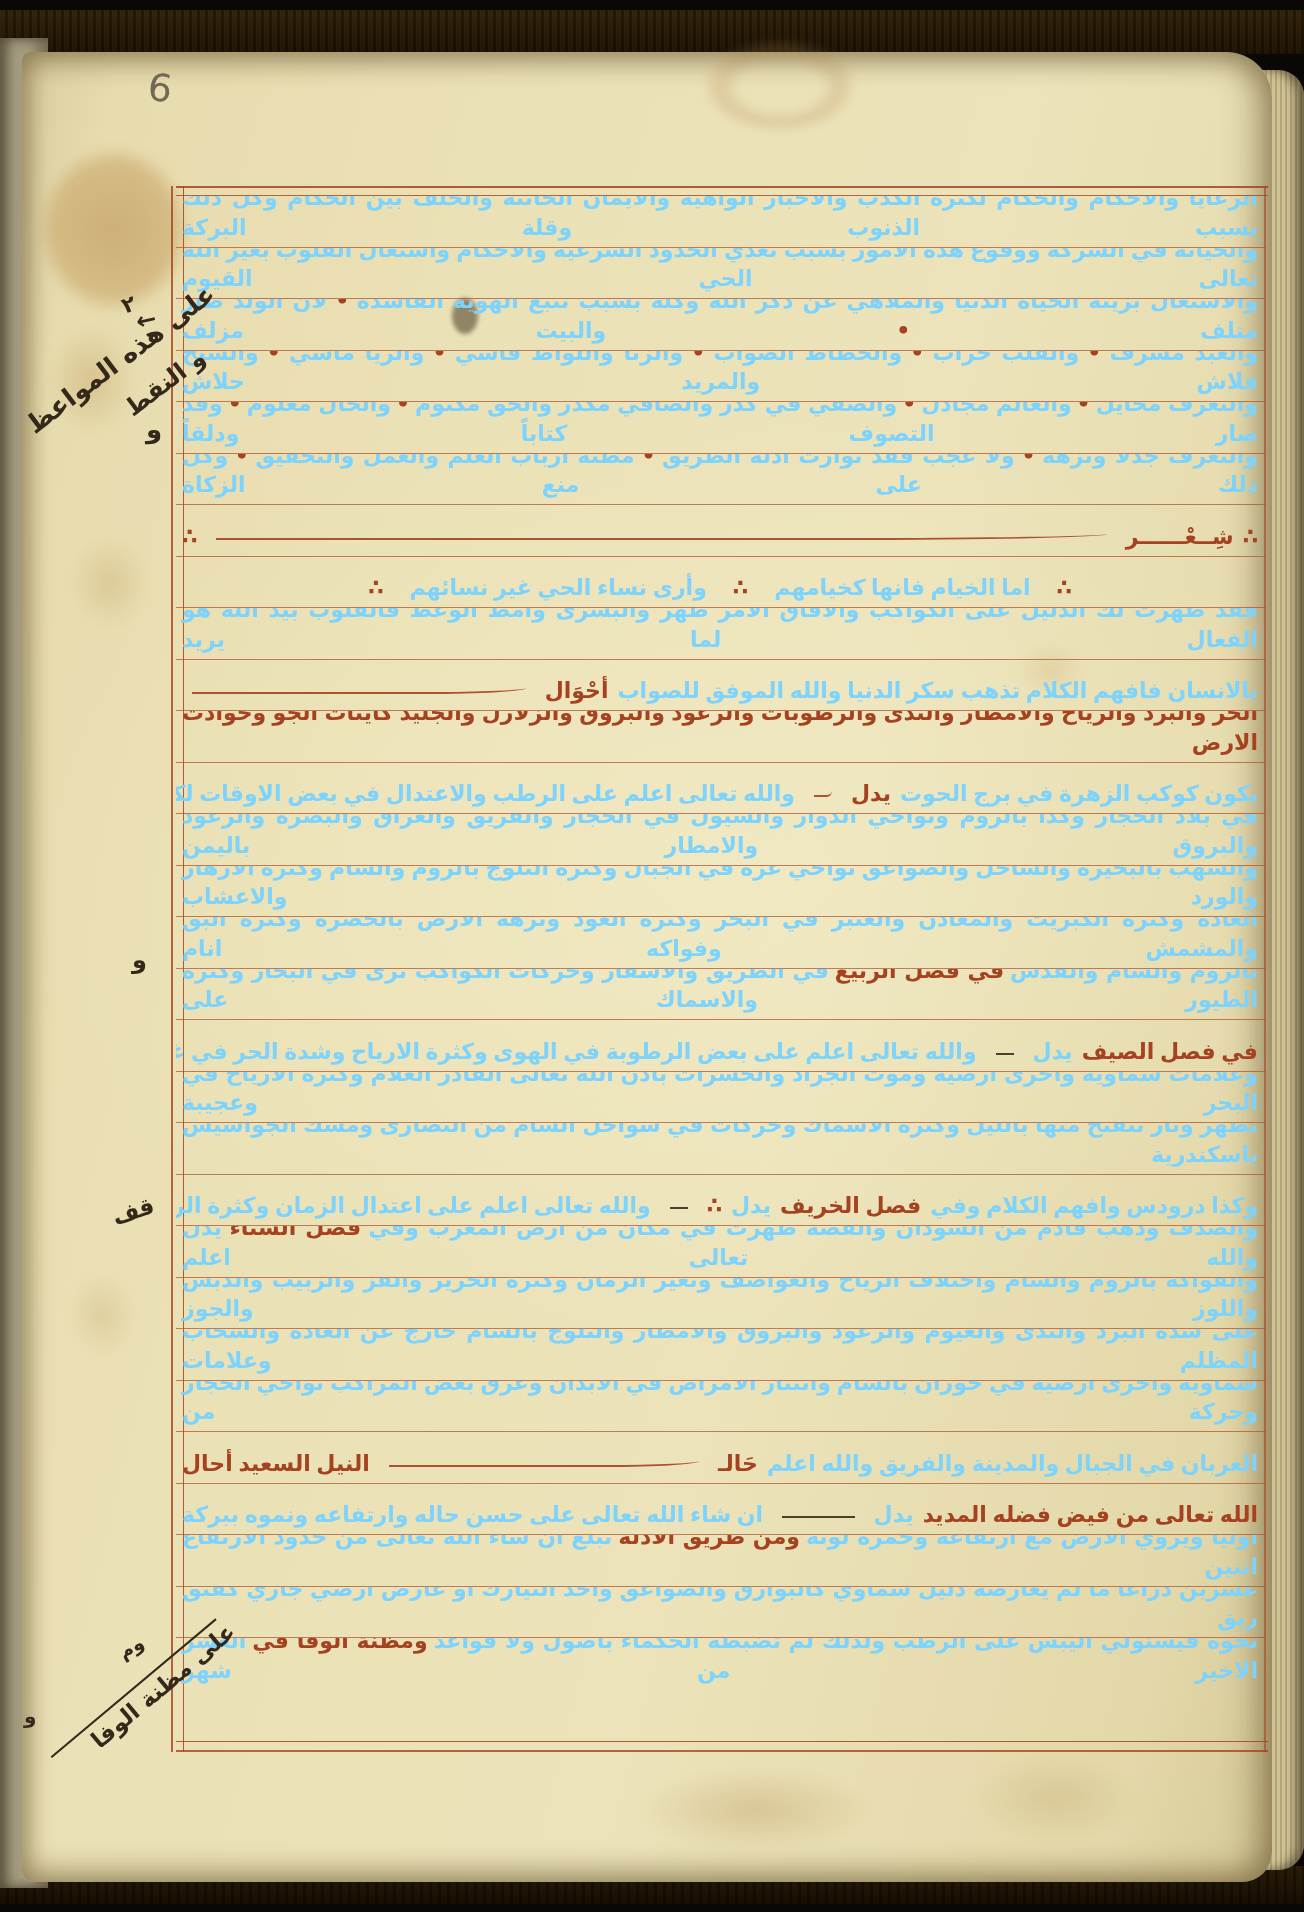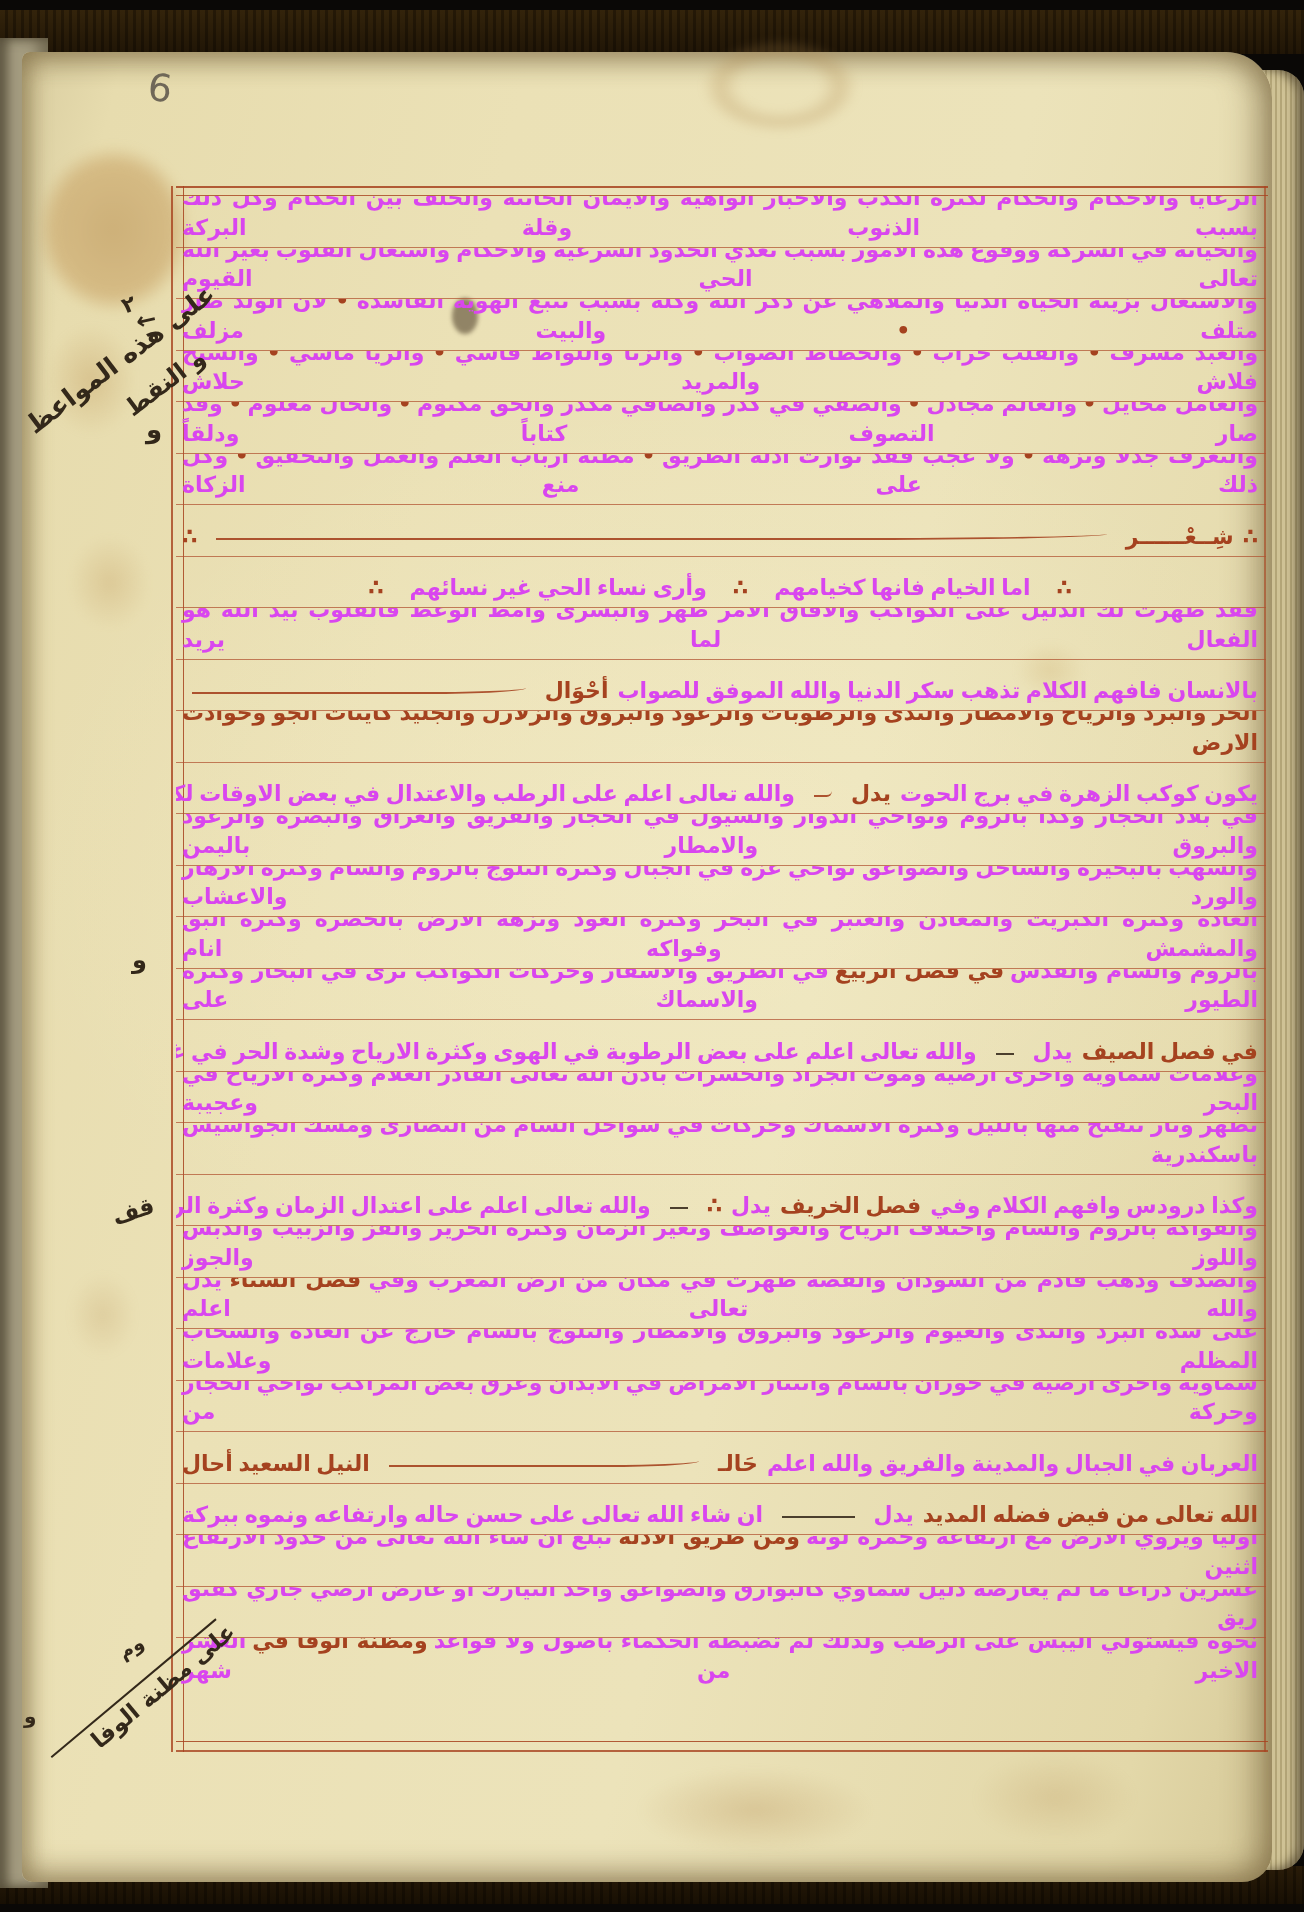--- a/index.html
+++ b/index.html
@@ -58,21 +58,21 @@
   
   #text-block{left:176px;top:196px;width:1090px;height:1545px;}
   .ms-row{height:51.5px;border-bottom:1.6px solid rgba(176,81,47,.72);
     display:flex;direction:rtl;align-items:flex-end;overflow:hidden;
     padding:0 8px 4px 6px;}
   .ms-row:last-child{border-bottom:none;}
   .just{width:100%;direction:rtl;text-align:justify;text-align-last:justify;}
   .seg{font-family:"DejaVu Sans",sans-serif;font-weight:700;font-size:22px;
     line-height:1.35;word-spacing:-2px;white-space:nowrap;}
   .just .seg{white-space:normal;}
-  .seg.k{color:#d946ef;}
+  .seg.k{color:#7dd3fc;}
   .seg.r{color:#a5421f;}
   .rule{flex:1 1 40px;min-width:18px;align-self:flex-end;height:12px;margin:0 10px 12px 10px;}
   .rule.r{border-bottom:2.6px solid rgba(165,66,31,.9);border-radius:0 0 40%/8px;}
   .rule.k{border-bottom:2px solid rgba(47,34,21,.85);}
   .ms-row.center{justify-content:center;gap:26px;}
   .ms-row.flexrow{gap:9px;}
 
   
   .marginal{font-family:"DejaVu Sans",sans-serif;color:#33281a;direction:rtl;}
   #folio-number{left:148px;top:66px;font-family:"DejaVu Sans",sans-serif;
@@ -125,21 +125,21 @@
     <div class="ms-row justify">
       <div class="just"><span class="seg k">والخيانة في الشركة ووقوع هذه الامور بسبب تعدي الحدود الشرعية والاحكام واشتغال القلوب بغير الله تعالى الحي القيوم</span></div>
     </div>
     <div class="ms-row justify">
       <div class="just"><span class="seg k">والاشتغال بزينة الحياة الدنيا والملاهي عن ذكر الله وكله بسبب تتبع الهوية الفاسدة</span> <span class="seg r">•</span> <span class="seg k">لان الولد طار متلف</span> <span class="seg r">•</span> <span class="seg k">والبيت مزلف</span></div>
     </div>
     <div class="ms-row justify">
       <div class="just"><span class="seg k">والعبد مسرف</span> <span class="seg r">•</span> <span class="seg k">والقلب خراب</span> <span class="seg r">•</span> <span class="seg k">والخطاط الصواب</span> <span class="seg r">•</span> <span class="seg k">والزنا واللواط فاشي</span> <span class="seg r">•</span> <span class="seg k">والريا ماشي</span> <span class="seg r">•</span> <span class="seg k">والشيخ فلاش والمريد حلاش</span></div>
     </div>
     <div class="ms-row justify">
-      <div class="just"><span class="seg k">والعامل مخايل</span> <span class="seg r">•</span> <span class="seg k">والعالم مجادل</span> <span class="seg r">•</span> <span class="seg k">والصفي في كدر والصافي مكدر والحق مكتوم</span> <span class="seg r">•</span> <span class="seg k">والحال معلوم</span> <span class="seg r">•</span> <span class="seg k">وقد صار التصوف كتاباً ودلقاً</span></div>
+      <div class="just"><span class="seg k">والتعرف مخايل</span> <span class="seg r">•</span> <span class="seg k">والعالم مجادل</span> <span class="seg r">•</span> <span class="seg k">والصفي في كدر والصافي مكدر والحق مكتوم</span> <span class="seg r">•</span> <span class="seg k">والحال معلوم</span> <span class="seg r">•</span> <span class="seg k">وقد صار التصوف كتاباً ودلقاً</span></div>
     </div>
     <div class="ms-row justify">
       <div class="just"><span class="seg k">والتعرف جدلاً ونزهةً</span> <span class="seg r">•</span> <span class="seg k">ولا عجب فقد توارت ادلة الطريق</span> <span class="seg r">•</span> <span class="seg k">مظنة ارباب العلم والعمل والتحقيق</span> <span class="seg r">•</span> <span class="seg k">وكل ذلك على منع الزكاة</span></div>
     </div>
     <div class="ms-row flexrow">
       <span class="seg r">∴</span>
       <span class="seg r">شِــعْــــــر</span>
       <span class="rule r"></span>
       <span class="seg r">∴</span>
     </div>
@@ -193,24 +193,24 @@
     </div>
     <div class="ms-row flexrow">
       <span class="seg k">وكذا درودس وافهم الكلام وفي</span>
       <span class="seg r">فصل الخريف</span>
       <span class="seg k">يدل</span>
       <span class="seg r">∴</span>
       <span class="rule k"></span>
       <span class="seg k">والله تعالى اعلم على اعتدال الزمان وكثرة الرمان</span>
     </div>
     <div class="ms-row justify">
+      <div class="just"><span class="seg k">والصدف وذهب قادم من السودان والفضة ظهرت في مكان من ارض المغرب وفي</span> <span class="seg r">فصل الشتاء</span> <span class="seg k">يدل والله تعالى اعلم</span></div>
+    </div>
+    <div class="ms-row justify">
       <div class="just"><span class="seg k">والفواكه بالروم والشام واختلاف الرياح والعواصف وتغير الزمان وكثرة الحرير والقز والزبيب والدبس واللوز والجوز</span></div>
-    </div>
-    <div class="ms-row justify">
-      <div class="just"><span class="seg k">والصدف وذهب قادم من السودان والفضة ظهرت في مكان من ارض المغرب وفي</span> <span class="seg r">فصل الشتاء</span> <span class="seg k">يدل والله تعالى اعلم</span></div>
     </div>
     <div class="ms-row justify">
       <div class="just"><span class="seg k">على شدة البرد والندى والغيوم والرعود والبروق والامطار والثلوج بالشام خارج عن العادة والسحاب المظلم وعلامات</span></div>
     </div>
     <div class="ms-row justify">
       <div class="just"><span class="seg k">سماوية وأخرى ارضية في حوران بالشام وانتثار الامراض في الابدان وغرق بعض المراكب نواحي الحجاز وحركة من</span></div>
     </div>
     <div class="ms-row flexrow">
       <span class="seg k">العربان في الجبال والمدينة والفريق والله اعلم</span>
       <span class="seg r">حَالـ</span>

